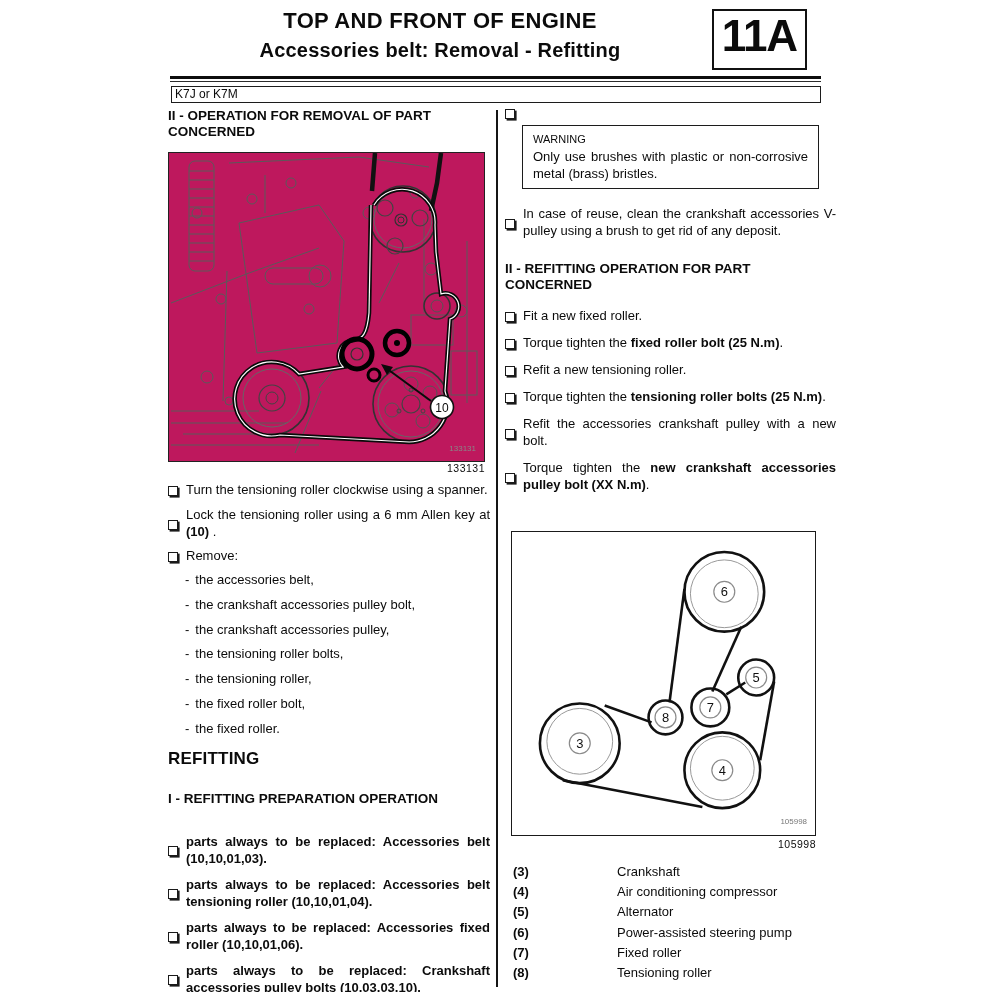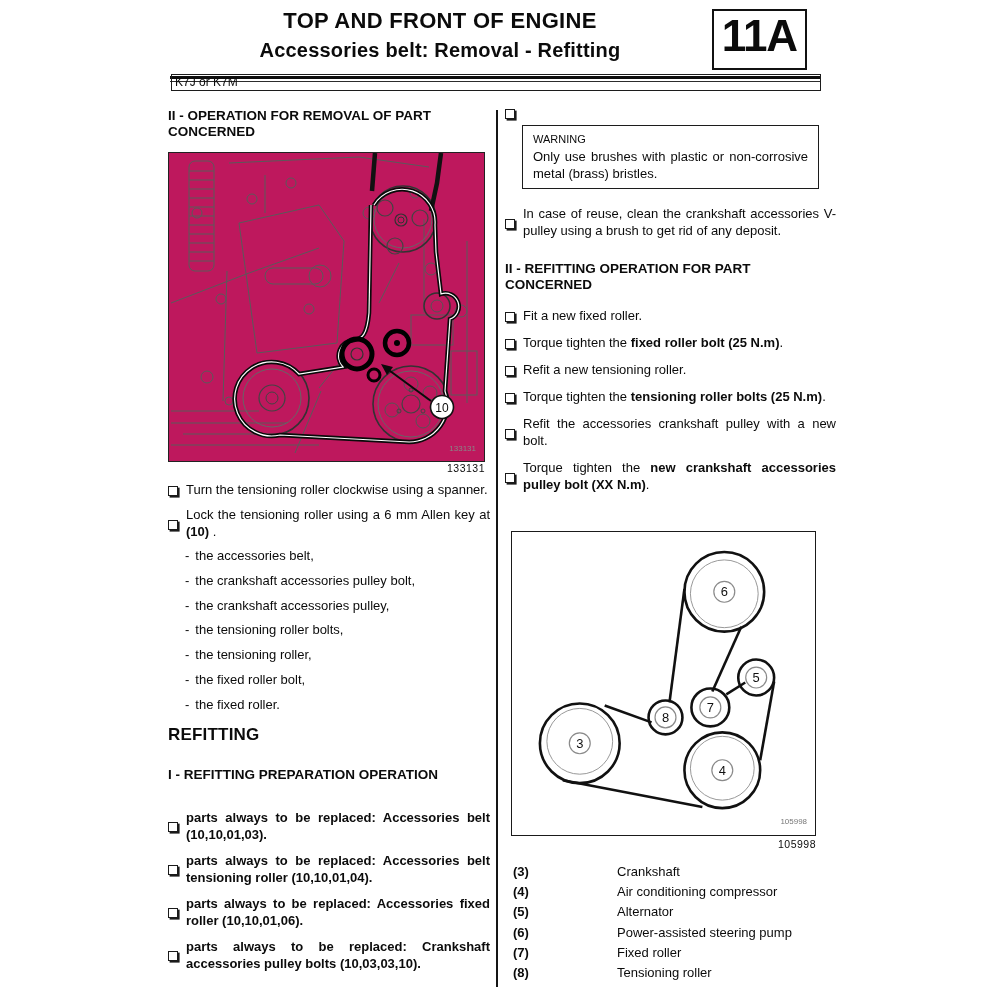--- a/index.html
+++ b/index.html
@@ -9,21 +9,21 @@
   .abs{position:absolute}
   
   #hdr-titles{left:170px;top:6px;width:540px;text-align:center}
   #hdr-titles .t1{font-size:22px;font-weight:bold;letter-spacing:.3px;line-height:30px}
   #hdr-titles .t2{font-size:20px;font-weight:bold;letter-spacing:.2px;line-height:28px}
   #hdr-box{left:712px;top:9px;width:95px;height:61px;border:2px solid #111;
            display:flex;align-items:flex-start;justify-content:center;box-sizing:border-box}
   #hdr-box .code{font-size:44px;font-weight:bold;letter-spacing:-1px}
   #hdr-rule{left:170px;top:76px;width:651px;height:2px;
             border-top:3px solid #0d0d0d;border-bottom:1px solid #2c2c2c}
-  #variant{left:171px;top:74px;width:650px;height:17px;border:1px solid #1c1c1c;
+  #variant{left:171px;top:86px;width:650px;height:17px;border:1px solid #1c1c1c;
            box-sizing:border-box;font-size:12px;line-height:15px;padding-left:3px}
   #divider{left:496px;top:110px;width:2px;height:877px;background:#151515}
   
   .h2{font-size:13.5px;font-weight:bold;line-height:16px}
   .body-t{font-size:13px;line-height:17px;text-align:justify}
   .blt{display:flex;align-items:center}
   .sq{width:8px;height:8px;border:1.4px solid #1a1a1a;box-shadow:1.6px 1.6px 0 #1a1a1a;
       margin:3px 8px 0 0;flex:none;background:#fff}
   .blt p{margin:0;flex:1}
   .dash{padding-left:17px;display:flex}
@@ -169,20 +169,24 @@
 
   <div class="steps body-t">
     <div class="blt">
       <span class="sq"></span>
       <p><span>Turn the tensioning roller clockwise using a spanner.</span><b></b><span></span></p>
     </div>
     <div class="blt b2">
       <span class="sq"></span>
       <p><span>Lock the tensioning roller using a 6 mm Allen key at </span><b>(10)</b><span> .</span></p>
     </div>
+    <div class="blt b2">
+      <span class="sq"></span>
+      <p><span>Remove:</span><b></b><span></span></p>
+    </div>
     <div class="dash">
         <span>the accessories belt,</span>
       </div>
     <div class="dash">
         <span>the crankshaft accessories pulley bolt,</span>
       </div>
     <div class="dash">
         <span>the crankshaft accessories pulley,</span>
       </div>
     <div class="dash">

